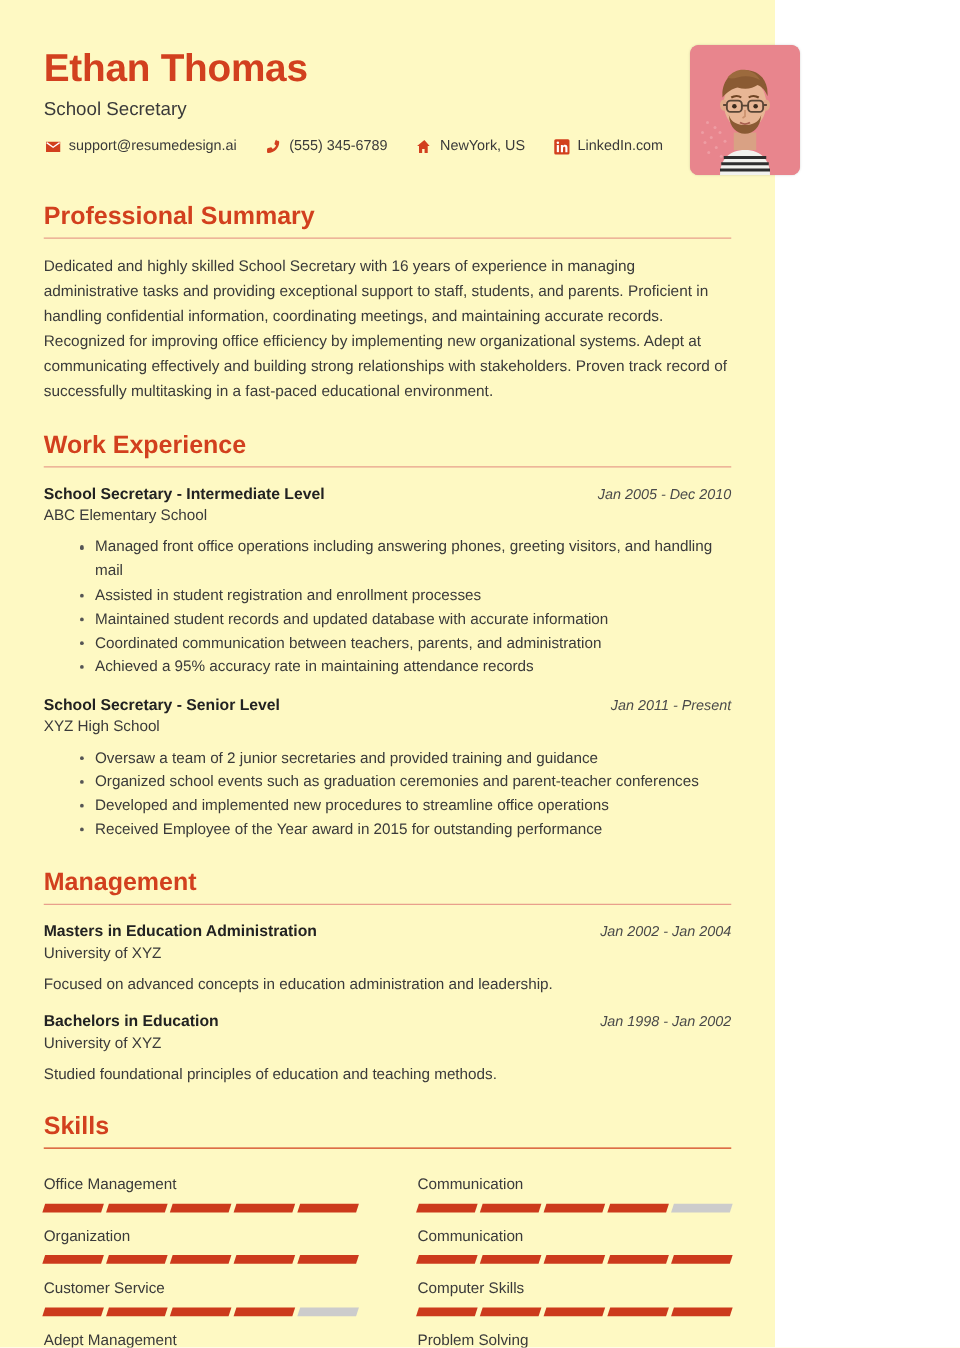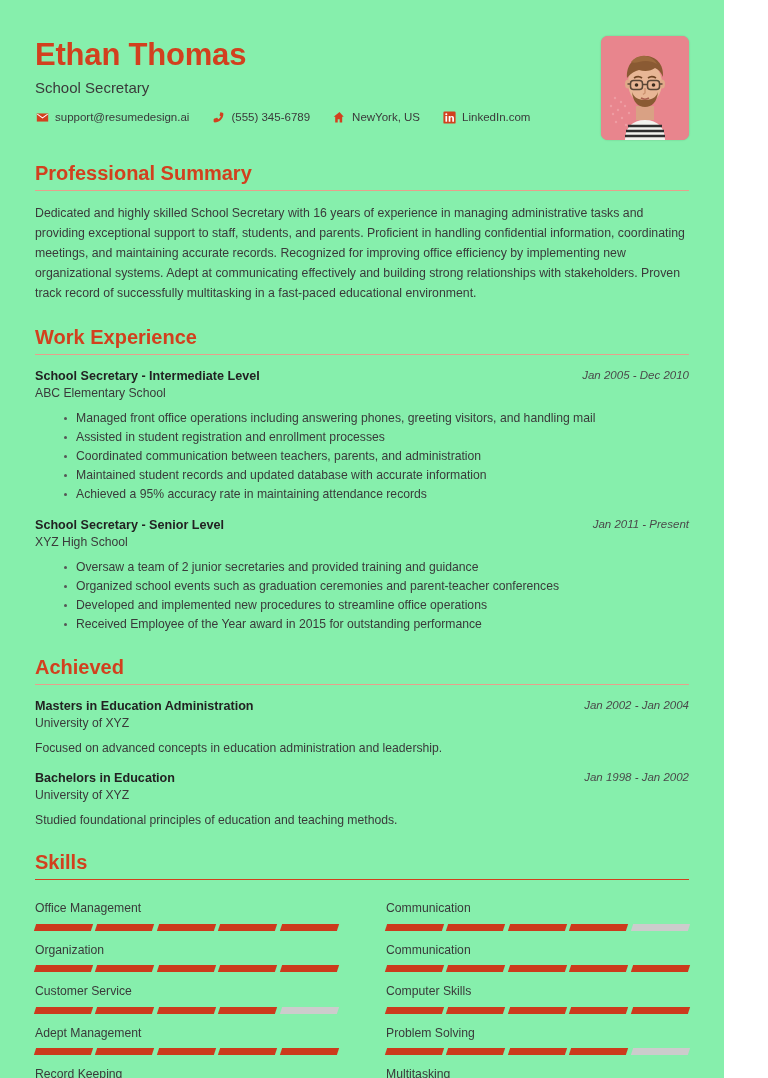--- a/index.html
+++ b/index.html
@@ -6,24 +6,24 @@
   html, body {
     width: 768px;
     height: 1078px;
     background: #ffffff;
     font-family: "Liberation Sans", sans-serif;
     color: #333333;
     overflow: hidden;
   }
   .page {
     position: relative;
-    width: 724px;
+    width: 620px;
     height: 1078px;
     padding: 0 35px;
-    background: #86efac;
+    background: #fef9c3;
   }
 
   
   .header {
     display: flex;
     justify-content: space-between;
     align-items: flex-start;
     padding-top: 36px;
   }
   .header-left { flex: 1 1 auto; padding-top: 2px; }
@@ -98,21 +98,21 @@
     line-height: 1.62;
     color: #3a3a3a;
     text-align: left;
   }
 
   
   .entry { margin-top: 14px; }
   .entry-head {
     display: flex;
     justify-content: space-between;
-    align-items: flex-start;
+    align-items: flex-end;
   }
   .entry-role {
     font-size: 12.6px;
     font-weight: bold;
     color: #222222;
   }
   .entry-date {
     font-size: 11.5px;
     font-style: italic;
     color: #4a4a4a;
@@ -306,43 +306,43 @@
 
     <div class="entry">
       <div class="entry-head">
         <div class="entry-role">School Secretary - Intermediate Level</div>
         <div class="entry-date">Jan 2005 - Dec 2010</div>
       </div>
       <div class="entry-org">ABC Elementary School</div>
       <ul class="bullets">
         <li>Managed front office operations including answering phones, greeting visitors, and handling mail</li>
         <li>Assisted in student registration and enrollment processes</li>
+        <li>Maintained student records and updated database with accurate information</li>
         <li>Coordinated communication between teachers, parents, and administration</li>
-        <li>Maintained student records and updated database with accurate information</li>
         <li>Achieved a 95% accuracy rate in maintaining attendance records</li>
       </ul>
     </div>
 
     <div class="entry">
       <div class="entry-head">
         <div class="entry-role">School Secretary - Senior Level</div>
         <div class="entry-date">Jan 2011 - Present</div>
       </div>
       <div class="entry-org">XYZ High School</div>
       <ul class="bullets">
         <li>Oversaw a team of 2 junior secretaries and provided training and guidance</li>
         <li>Organized school events such as graduation ceremonies and parent-teacher conferences</li>
         <li>Developed and implemented new procedures to streamline office operations</li>
         <li>Received Employee of the Year award in 2015 for outstanding performance</li>
       </ul>
     </div>
   </div>
 
   <div class="section">
-    <div class="section-title">Achieved</div>
+    <div class="section-title">Management</div>
     <div class="section-rule"></div>
 
     <div class="entry">
       <div class="entry-head">
         <div class="entry-role">Masters in Education Administration</div>
         <div class="entry-date">Jan 2002 - Jan 2004</div>
       </div>
       <div class="entry-org">University of XYZ</div>
       <div class="entry-desc">Focused on advanced concepts in education administration and leadership.</div>
     </div>

